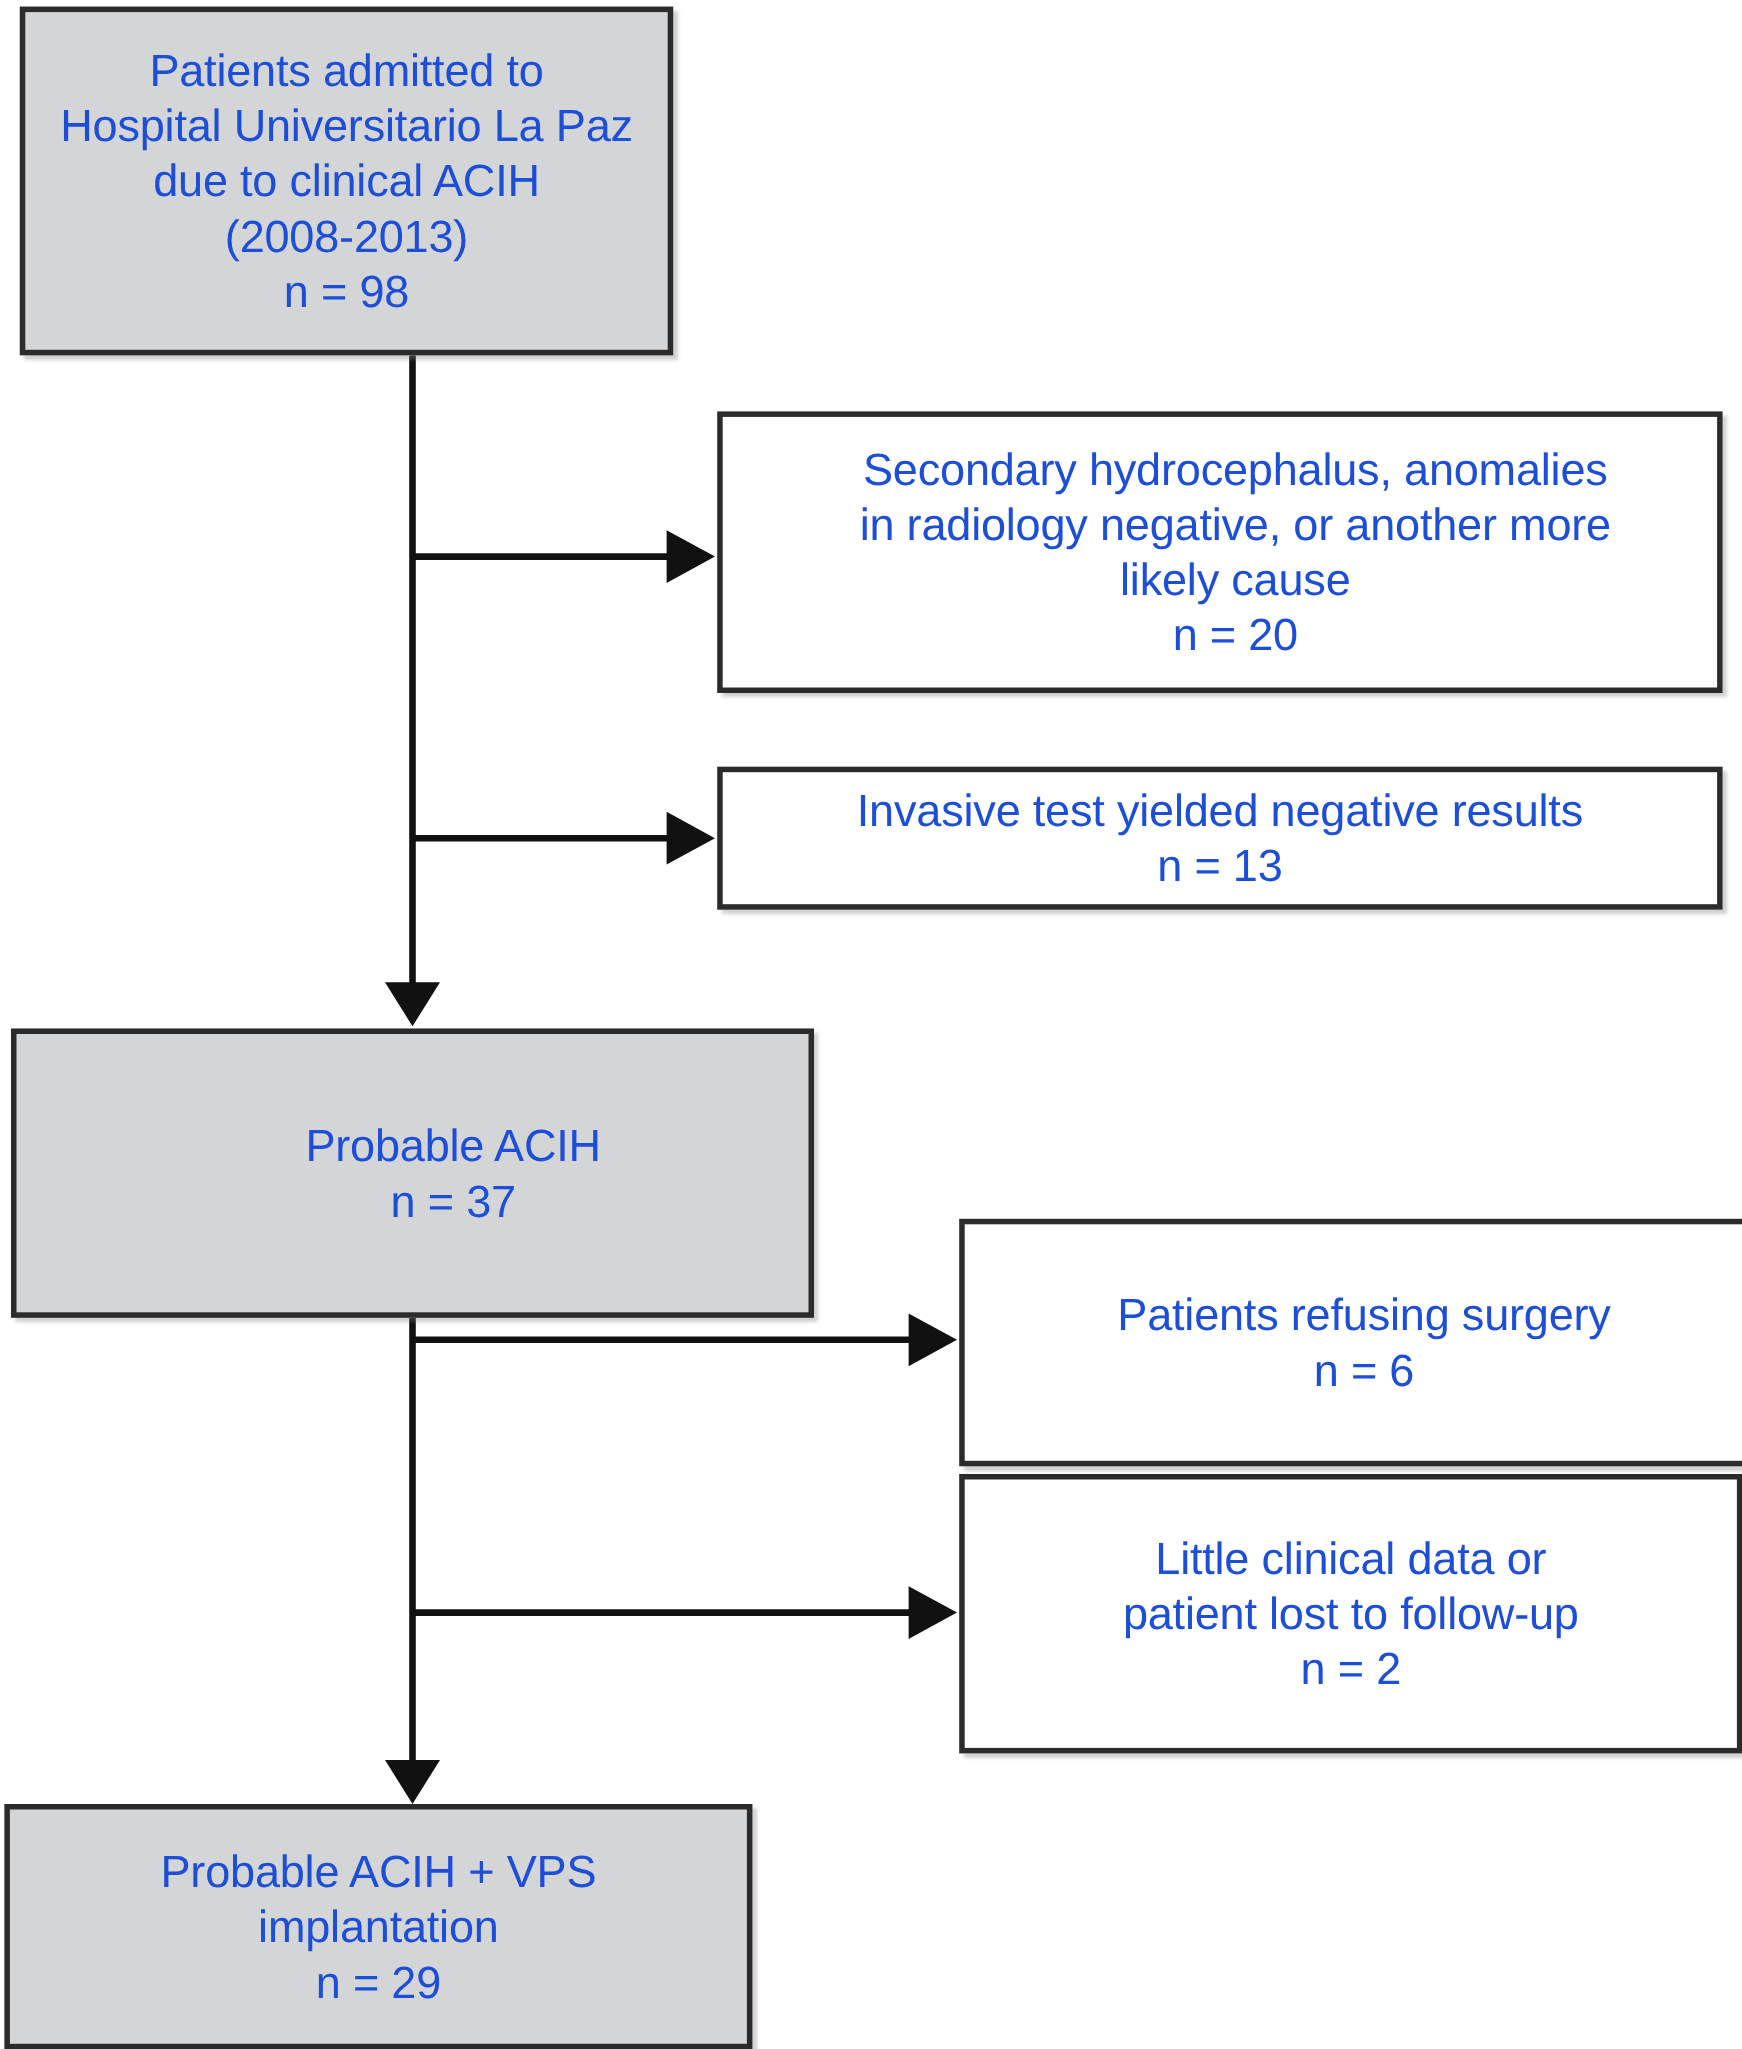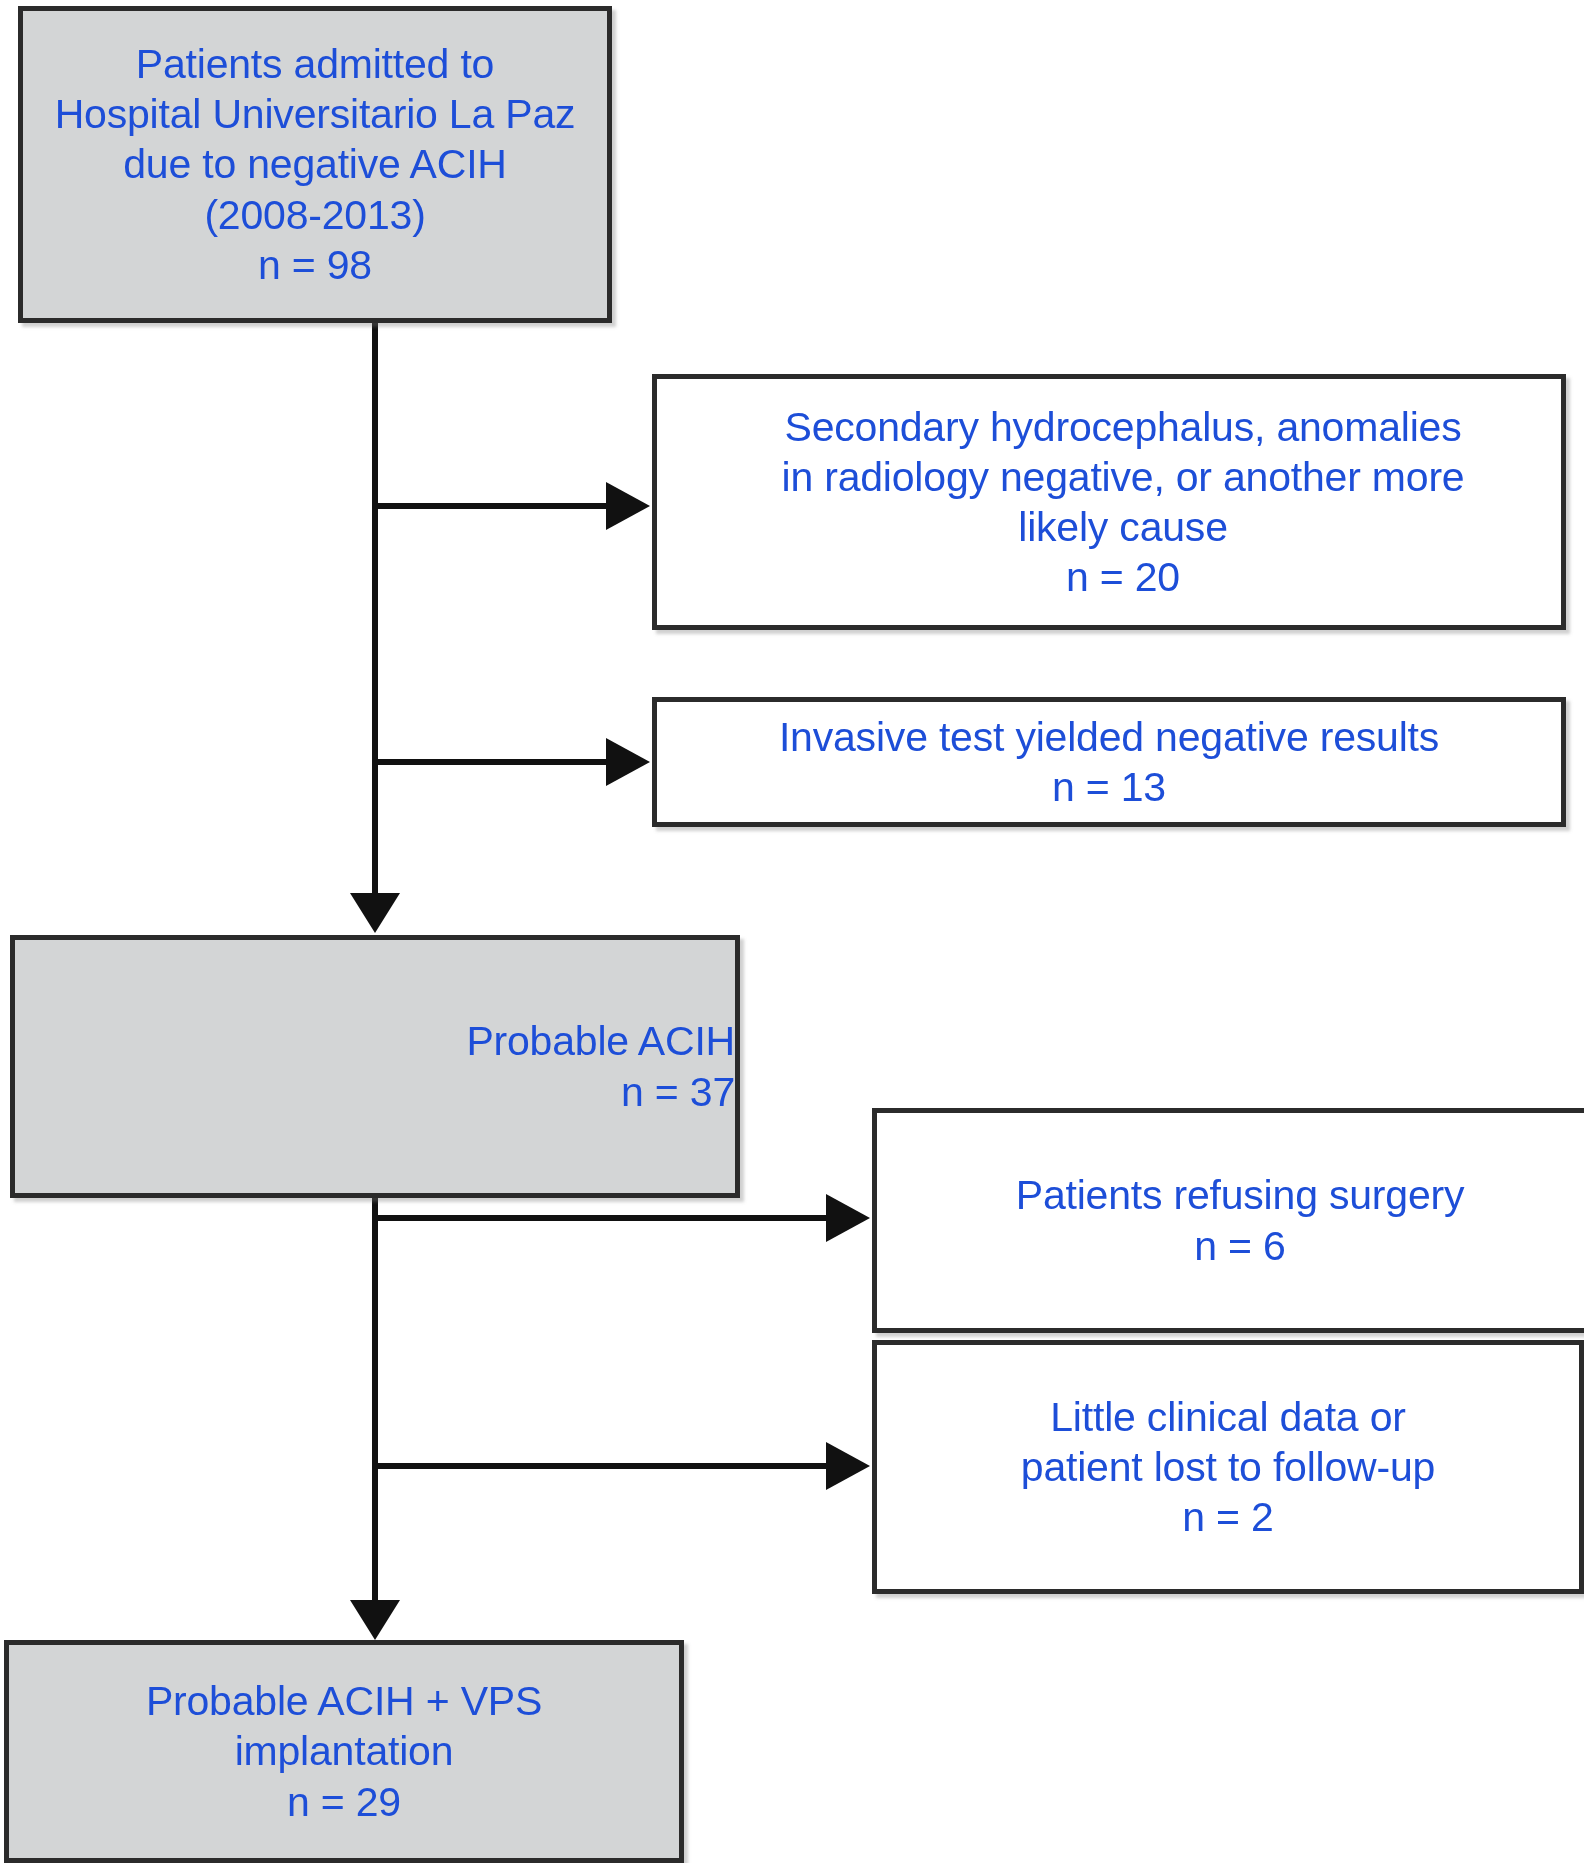--- a/index.html
+++ b/index.html
@@ -50,21 +50,21 @@
   
   #node-admitted      { left: 18px;  top: 6px;    width: 594px;  height: 317px; }
   #node-secondary     { left: 652px; top: 374px;  width: 914px;  height: 256px; padding-left: 28px; }
   #node-invasive      { left: 652px; top: 697px;  width: 914px;  height: 130px; }
   #node-probable-acih { left: 10px;  top: 935px;  width: 730px;  height: 263px; }
   #node-refusing      { left: 872px; top: 1108px; width: 736px;  height: 225px; }
   #node-little-data   { left: 872px; top: 1340px; width: 712px;  height: 254px; }
   #node-vps           { left: 4px;   top: 1640px; width: 680px;  height: 223px; }
 
   #node-probable-acih { justify-content: center; }
-  #node-probable-acih .stack { text-align: right; width: 100%; padding-left: 74px; box-sizing: border-box; }
+  #node-probable-acih .stack { text-align: center; width: 100%; padding-left: 74px; box-sizing: border-box; }
   #node-vps .stack { text-align: center; }
 </style>
 </head>
 <body>
 
 <div id="stage">
 
   <svg class="flow-svg" viewBox="0 0 1584 1863" aria-hidden="true">
     <defs>
       <marker id="arrow-right" markerWidth="10" markerHeight="10" refX="0.5" refY="4" orient="auto" markerUnits="strokeWidth">
@@ -102,21 +102,21 @@
 
     <g>
       <line x1="375" y1="1466" x2="834" y2="1466" stroke="#111111" stroke-width="6"></line>
       <path d="M870,1466 L826,1442 L826,1490 z" fill="#111111"></path>
     </g>
   </svg>
 
   <div class="node shaded" id="node-admitted">
     <span class="line">Patients admitted to</span>
     <span class="line">Hospital Universitario La Paz</span>
-    <span class="line">due to negative ACIH</span>
+    <span class="line">due to clinical ACIH</span>
     <span class="line">(2008-2013)</span>
     <span class="line">n = 98</span>
   </div>
 
   <div class="node plain" id="node-secondary">
     <span class="line">Secondary hydrocephalus, anomalies</span>
     <span class="line">in radiology negative, or another more</span>
     <span class="line">likely cause</span>
     <span class="line">n = 20</span>
   </div>

